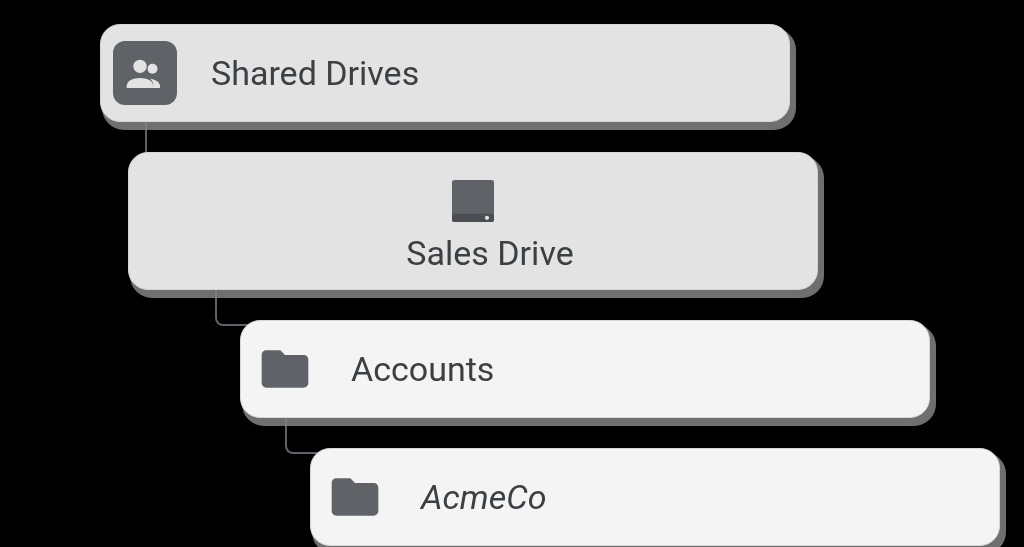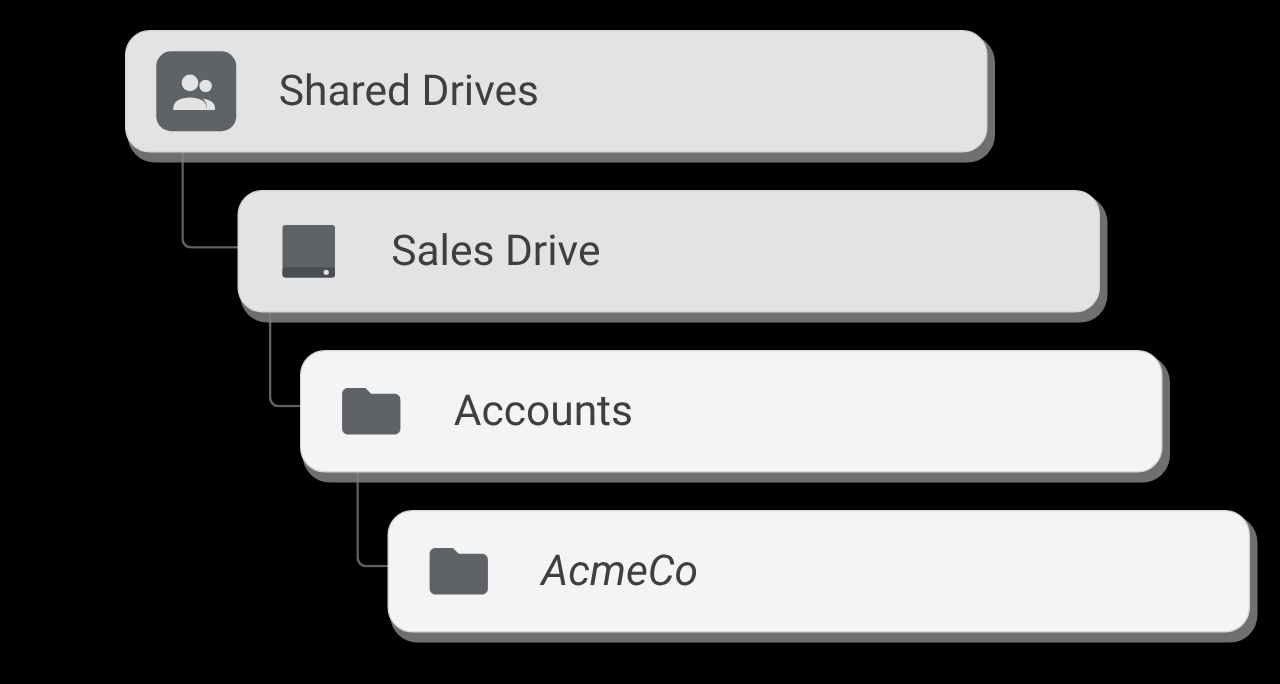--- a/index.html
+++ b/index.html
@@ -13,27 +13,27 @@
   .tree {
     position: absolute;
     left: 100px;
     top: 24px;
   }
   .node {
     position: relative;
     display: flex;
     align-items: center;
     border-radius: 20px;
-    padding: 16px 24px;
+    padding: 16px 12px;
     margin-bottom: 30px;
     box-shadow: 4px 6px 0 2px rgba(130,130,130,0.85);
     border: 1px solid #d6d6d6;
   }
   .node-0 { width: 690px; margin-left: 0;   background: #e3e3e3; }
-  .node-1 { width: 690px; margin-left: 90px; background: #e3e3e3; }
+  .node-1 { width: 690px; margin-left: 28px; background: #e3e3e3; flex-direction: column; }
   .node-2 { width: 690px; margin-left: 140px; background: #f4f4f4; }
   .node-3 { width: 690px; margin-left: 210px; background: #f4f4f4; font-style: italic; }
 
   .icon-box {
     width: 64px;
     height: 64px;
     border-radius: 12px;
     display: flex;
     align-items: center;
     justify-content: center;

